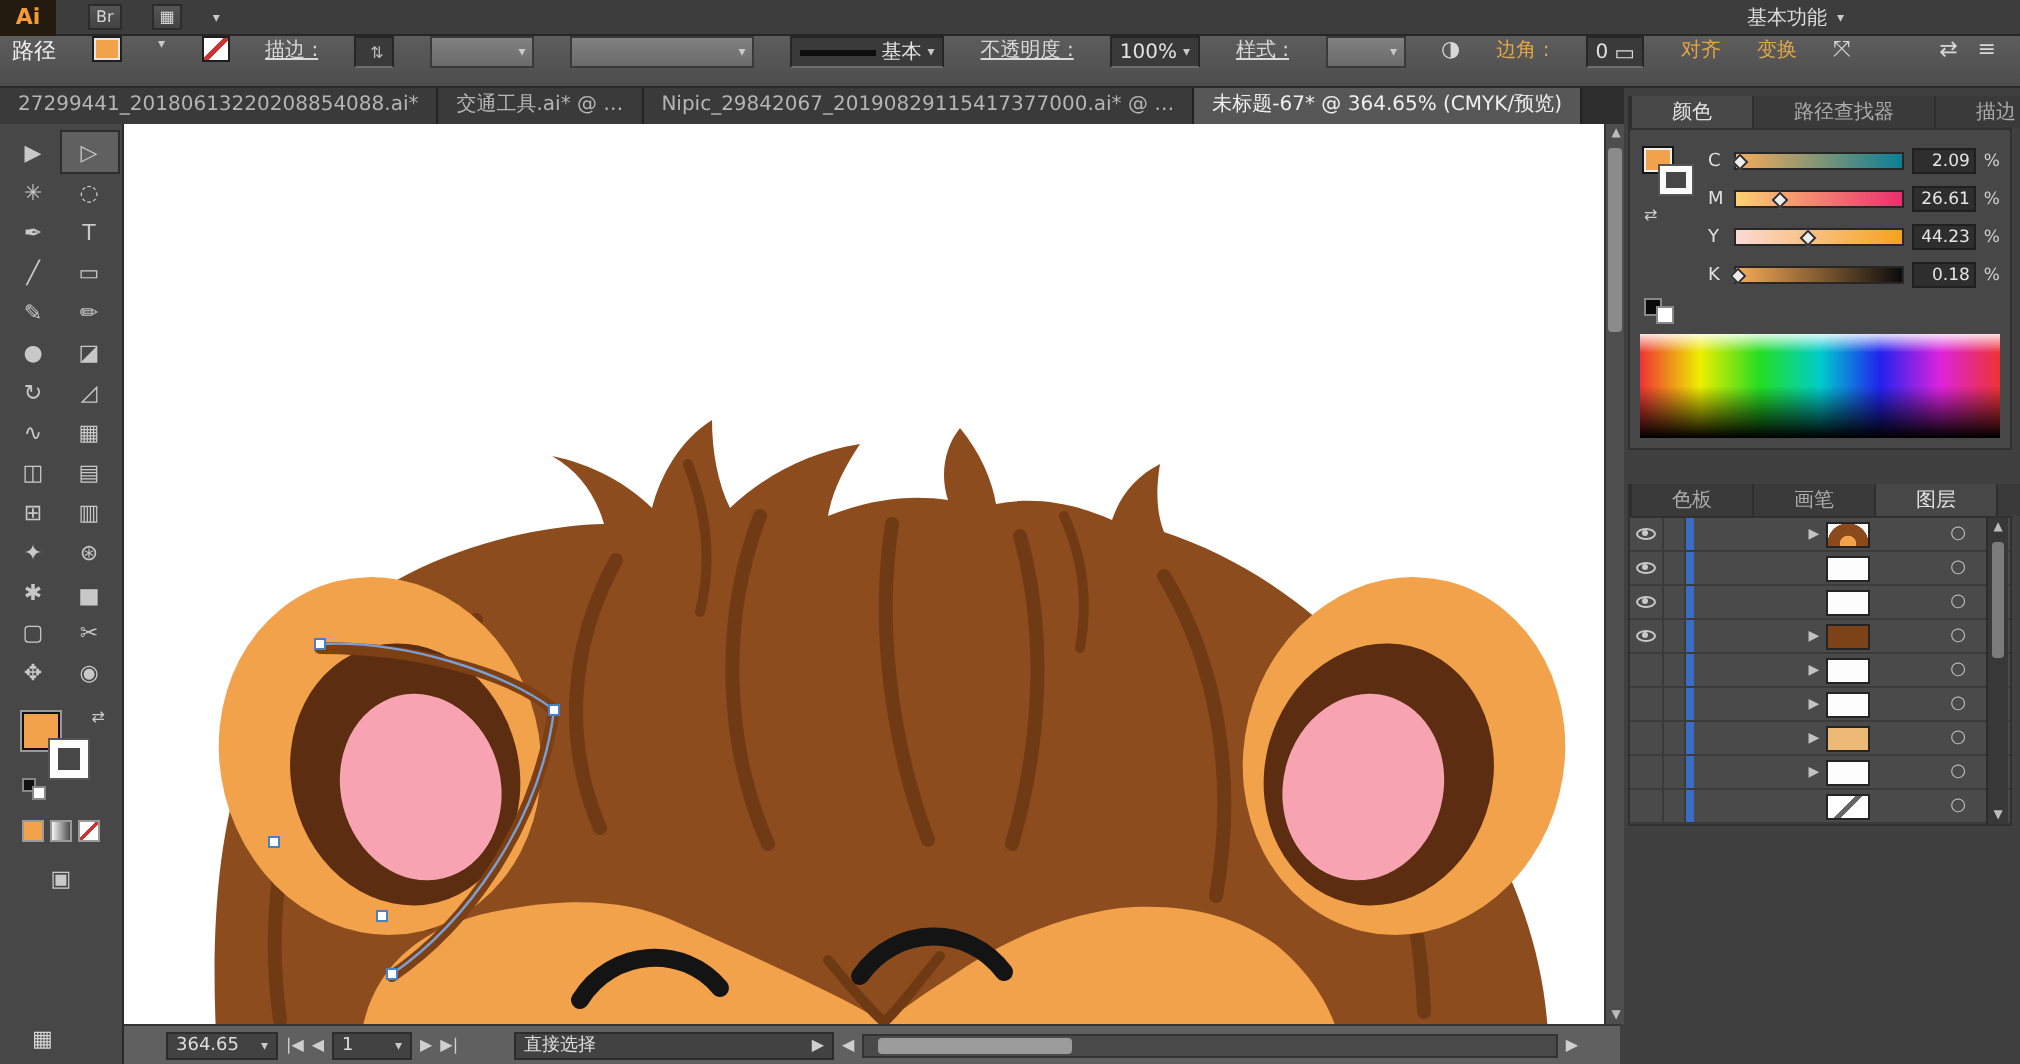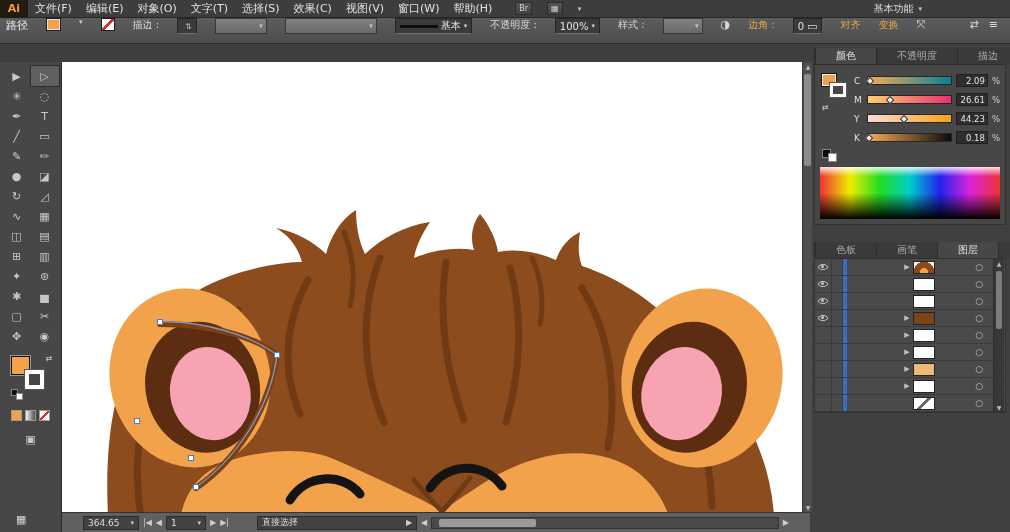--- a/index.html
+++ b/index.html
@@ -20,21 +20,21 @@
             border:1px solid #2c2c2c; padding:0 3px; height:13px; line-height:12px; }
   .caret { font-size:7px; color:#c9c9c9; }
   .workspace { margin-left:auto; margin-right:88px; display:flex; align-items:center; gap:5px;
                font-size:10px; color:#dcdcdc; }
 
   
   #controlbar { position:absolute; left:0; top:18px; width:1010px; height:26px;
                 background:linear-gradient(#5d5d5d,#4d4d4d); border-bottom:1px solid #2a2a2a;
                 display:flex; align-items:flex-start; gap:18px; padding:0 6px; font-size:10px; color:#ddd; }
   .cb-label { font-size:11px; color:#f0f0f0; white-space:nowrap; }
-  .link { color:#d9d9d9; white-space:nowrap; }
+  .link { color:#d9d9d9; text-decoration:underline; white-space:nowrap; }
   .gold { color:#e3a646; white-space:nowrap; }
   .chip-fill { width:15px; height:13px; background:#f2a24b; border:1px solid #1e1e1e;
                box-shadow:inset 0 0 0 1px #e6e6e6; }
   .chip-stroke { width:14px; height:13px; border:1px solid #1e1e1e;
                  background:#fff linear-gradient(135deg,transparent 43%,#cc3333 43%,#cc3333 57%,transparent 57%); }
   .box { background:#3a3a3a; border:1px solid #262626; border-bottom-color:#6e6e6e;
          height:16px; padding:0 4px; display:flex; align-items:center; gap:3px;
          color:#e3e3e3; font-size:10px; white-space:nowrap; }
   .stepper-arrows { font-size:8px; color:#bbb; }
   .dd { background:linear-gradient(#818181,#6a6a6a); border:1px solid #393939; height:16px;
@@ -160,40 +160,20 @@
   .ls-down { position:absolute; bottom:1px; left:0; width:10px; }
   .ls-thumb { position:absolute; left:2px; top:12px; width:6px; height:58px; background:#7c7c7c; border-radius:2px; }
 </style>
 </head>
 <body>
 
 <div id="screen">
 
   <div id="menubar">
     <div class="ai-logo">Ai</div>
-    <div class="menus">
-
-        <span class="menu-item">文件(F)</span>
-
-        <span class="menu-item">编辑(E)</span>
-
-        <span class="menu-item">对象(O)</span>
-
-        <span class="menu-item">文字(T)</span>
-
-        <span class="menu-item">选择(S)</span>
-
-        <span class="menu-item">效果(C)</span>
-
-        <span class="menu-item">视图(V)</span>
-
-        <span class="menu-item">窗口(W)</span>
-
-        <span class="menu-item">帮助(H)</span>
-      </div>
     <div class="mb-icons">
       <span class="mb-btn">Br</span>
       <span class="mb-btn">▦</span>
       <span class="caret">▾</span>
     </div>
     <div class="workspace">
       <span>基本功能</span>
       <span class="caret">▾</span>
     </div>
   </div>
@@ -239,20 +219,30 @@
     </span>
     <span class="gold">对齐</span>
     <span class="gold">变换</span>
     <span class="cb-icon">⤧</span>
     <div class="cb-right">
       <span class="cb-icon">⇄</span>
       <span class="cb-icon">≡</span>
     </div>
   </div>
 
+  <div id="tabbar">
+
+      <span class="tab">27299441_20180613220208854088.ai*</span>
+
+      <span class="tab">交通工具.ai* @ …</span>
+
+      <span class="tab">Nipic_29842067_20190829115417377000.ai* @ …</span>
+
+      <span class="tab active">未标题-67* @ 364.65% (CMYK/预览)</span>
+    </div>
 
   <div id="toolbar">
     <div class="tool-grid">
 
         <span class="tool">
           <span>▶</span>
         </span>
 
         <span class="tool active">
           <span>▷</span>
@@ -491,21 +481,21 @@
   </div>
 
   <div id="dock">
 
     <div class="pgroup" id="color-group">
       <div class="ptabs">
         <span class="ptabs-list" style="display:flex;gap:1px;">
 
             <span class="ptab active">颜色</span>
 
-            <span class="ptab">不透明度</span>
+            <span class="ptab">路径查找器</span>
 
             <span class="ptab">描边</span>
 
             <span class="ptab">渐变</span>
           </span>
         <span class="pmenu">≡</span>
       </div>
       <div class="color-body">
         <div class="cstack">
           <span class="cf"></span>

